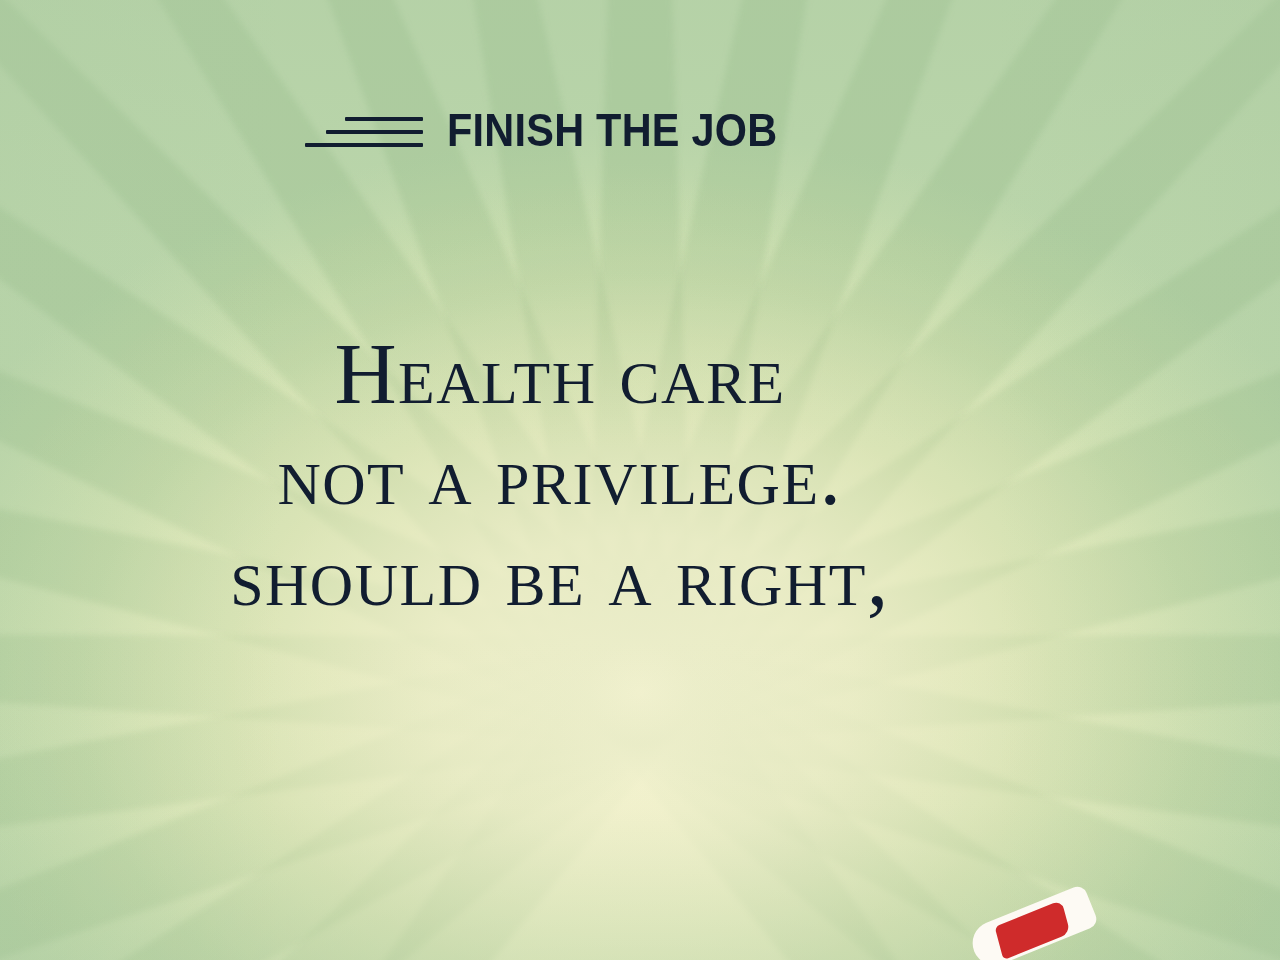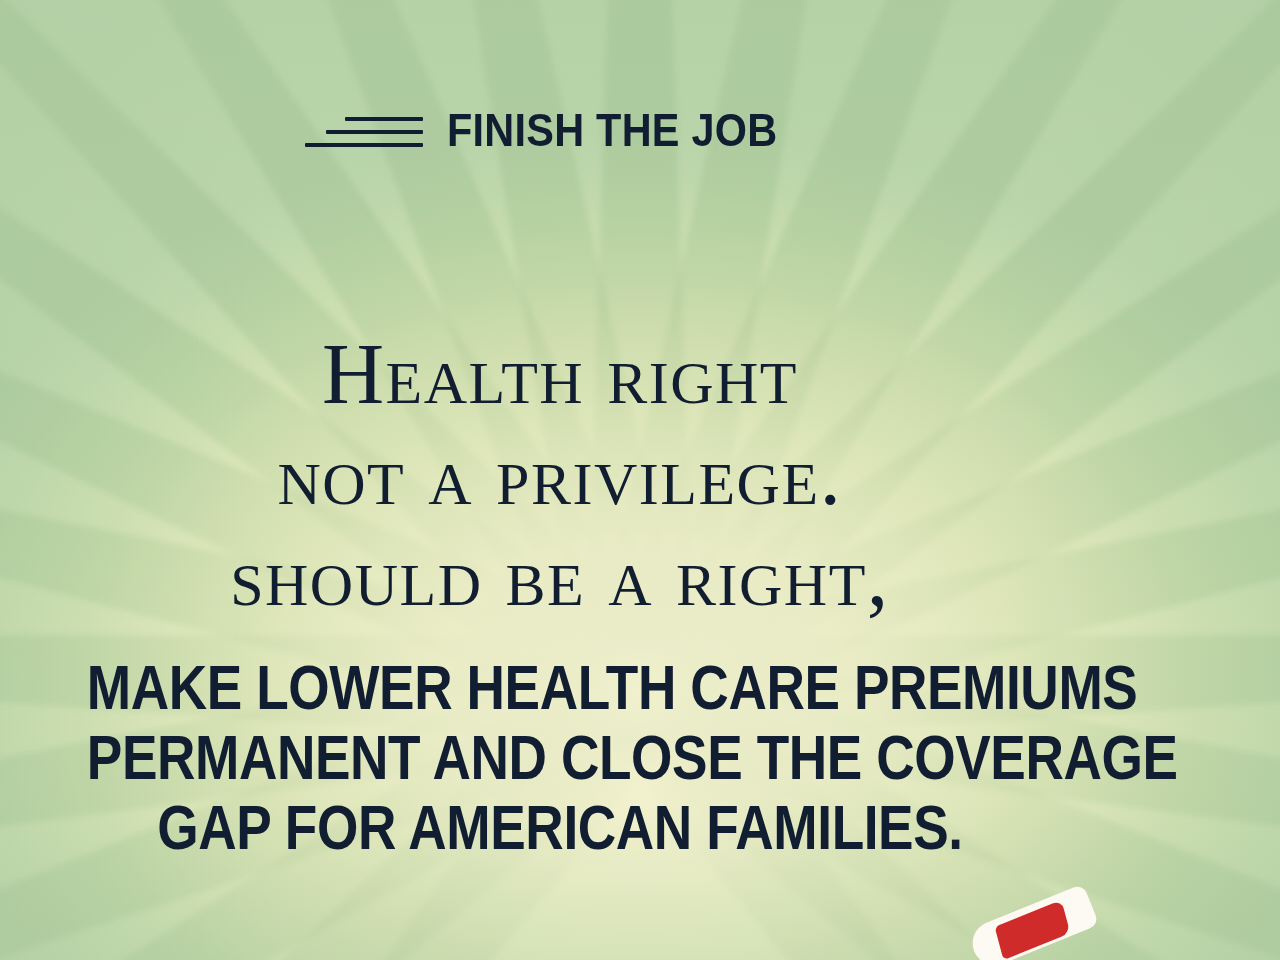--- a/index.html
+++ b/index.html
@@ -211,30 +211,25 @@
     <div id="logo">
       <span id="logo-mark">
         <i class="l1"></i>
           <i class="l2"></i>
           <i class="l3"></i>
       </span>
       <span id="logo-text">FINISH THE JOB</span>
     </div>
 
     <div id="headline">
-      <span class="hl-line">Health right</span>
+      <span class="hl-line">Health care</span>
       <span class="hl-line">not a privilege.</span>
       <span class="hl-line">should be a right,</span>
     </div>
 
-    <div id="subhead">
-      <span class="sh-line">MAKE LOWER HEALTH CARE PREMIUMS</span>
-      <span class="sh-line">PERMANENT AND CLOSE THE COVERAGE</span>
-      <span class="sh-line">GAP FOR AMERICAN FAMILIES.</span>
-    </div>
 
     <div id="megaphone">
       <div id="mega-body"></div>
       <div id="mega-bell"></div>
     </div>
 
   </div>
 </div>
 
 </body></html>

